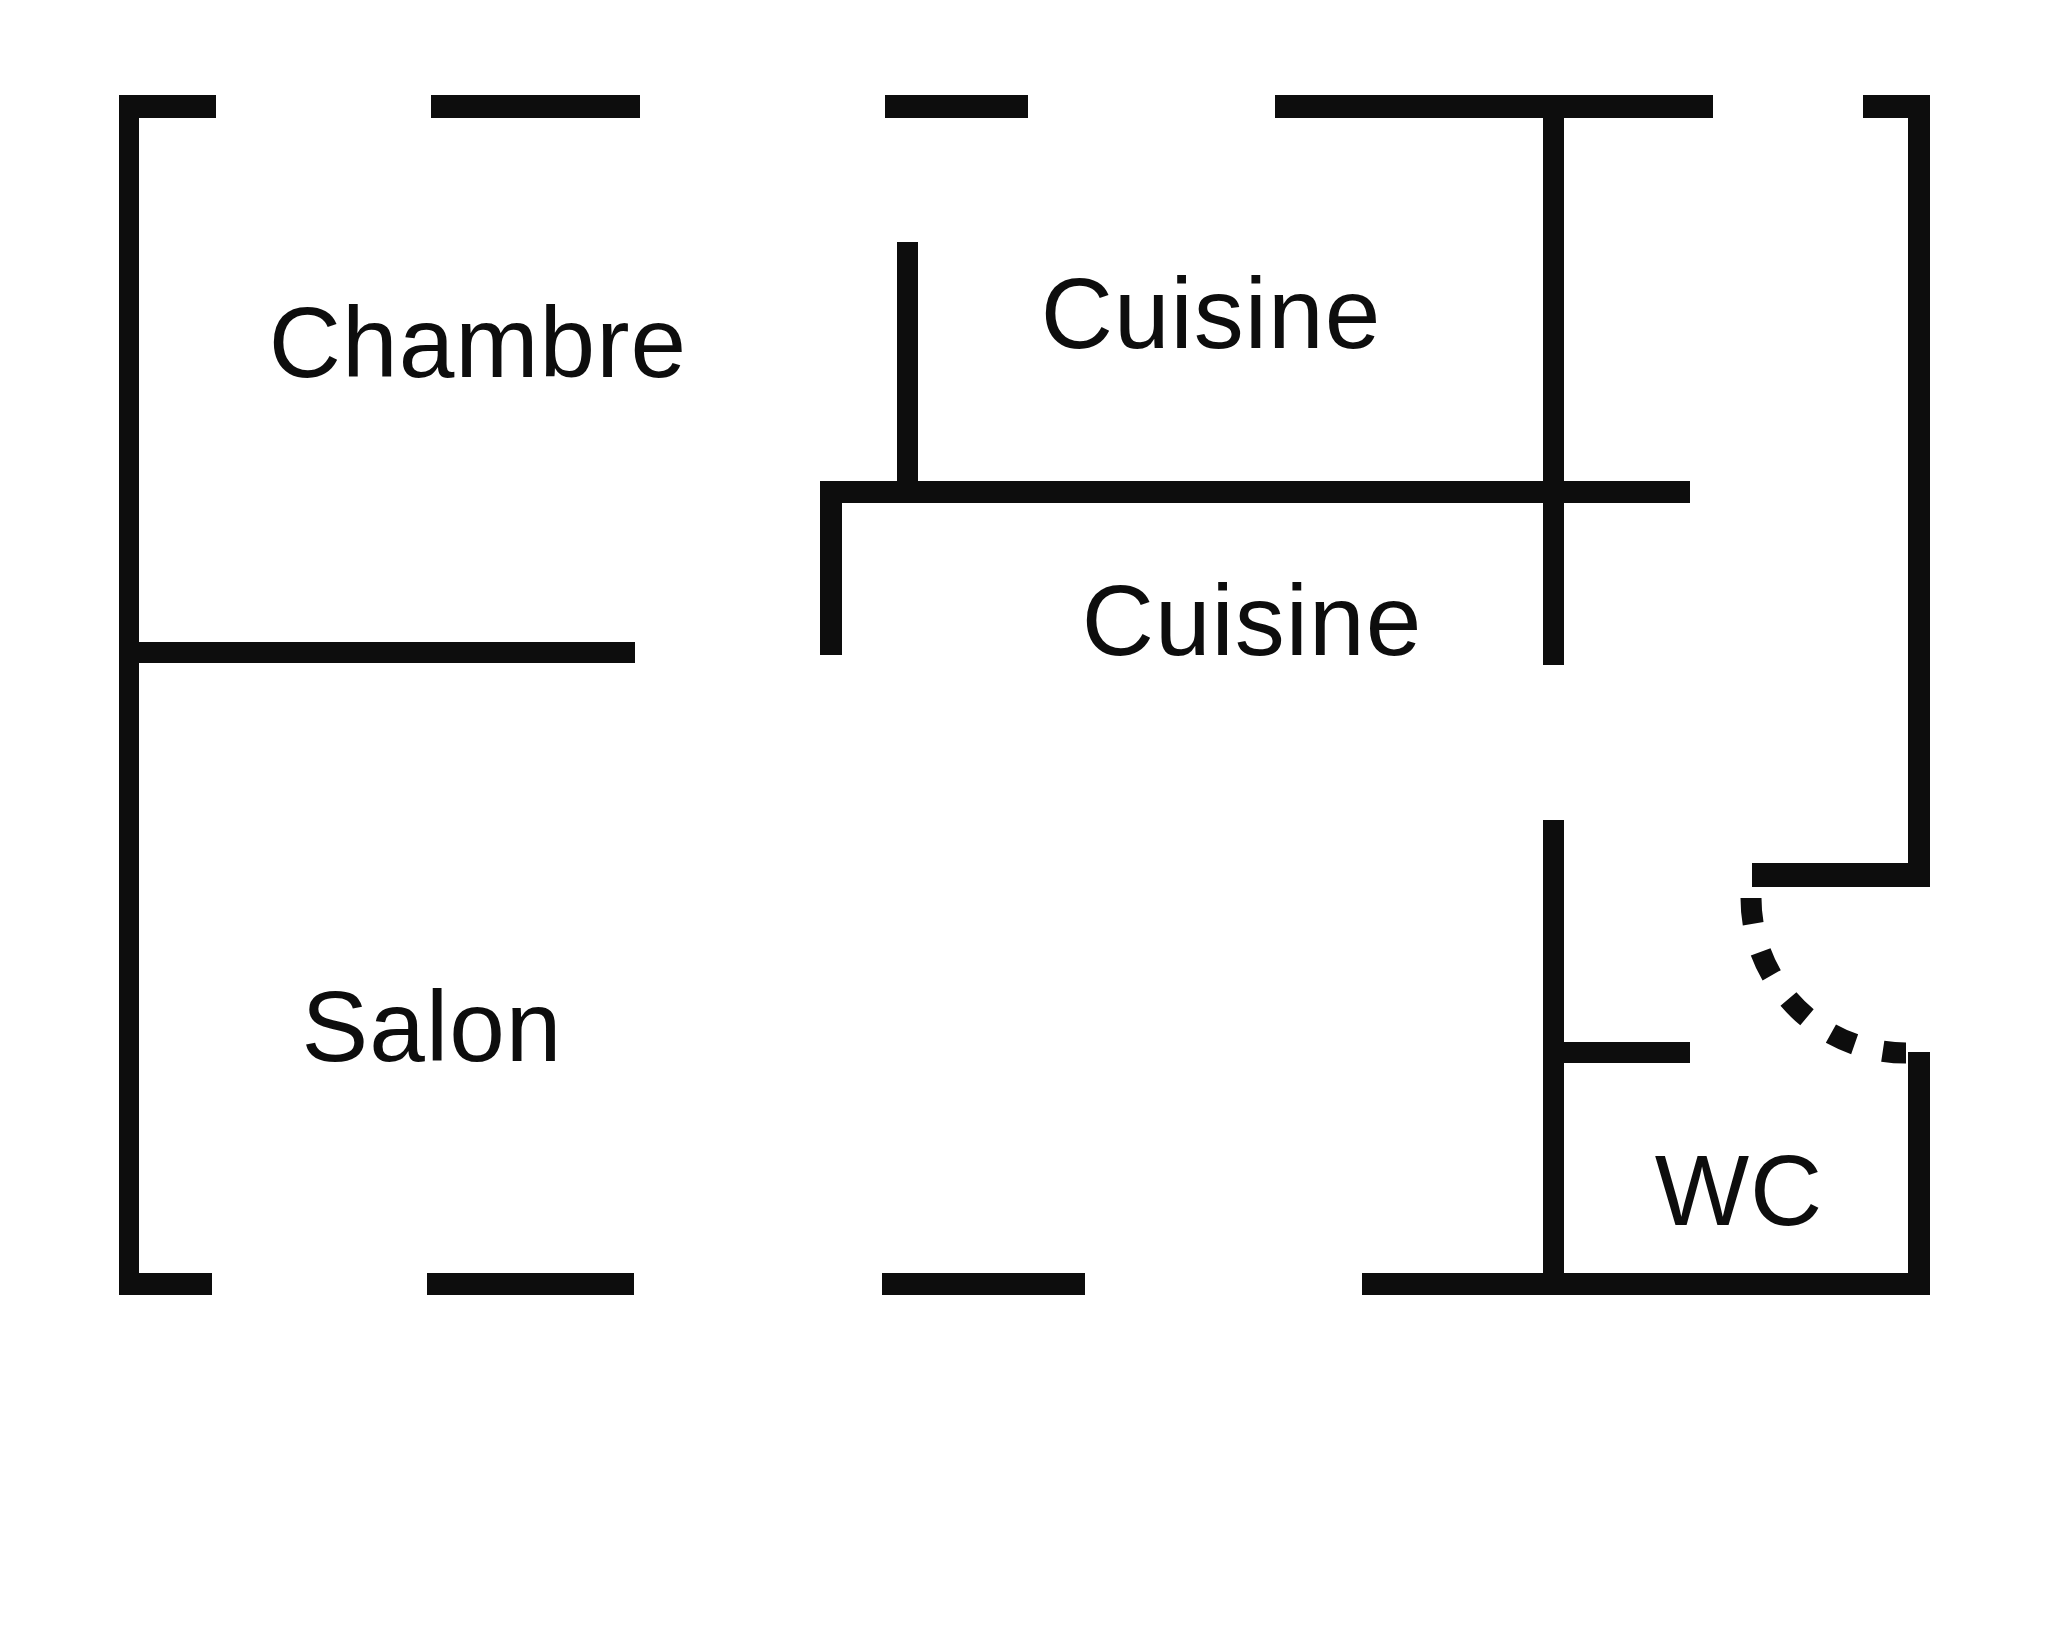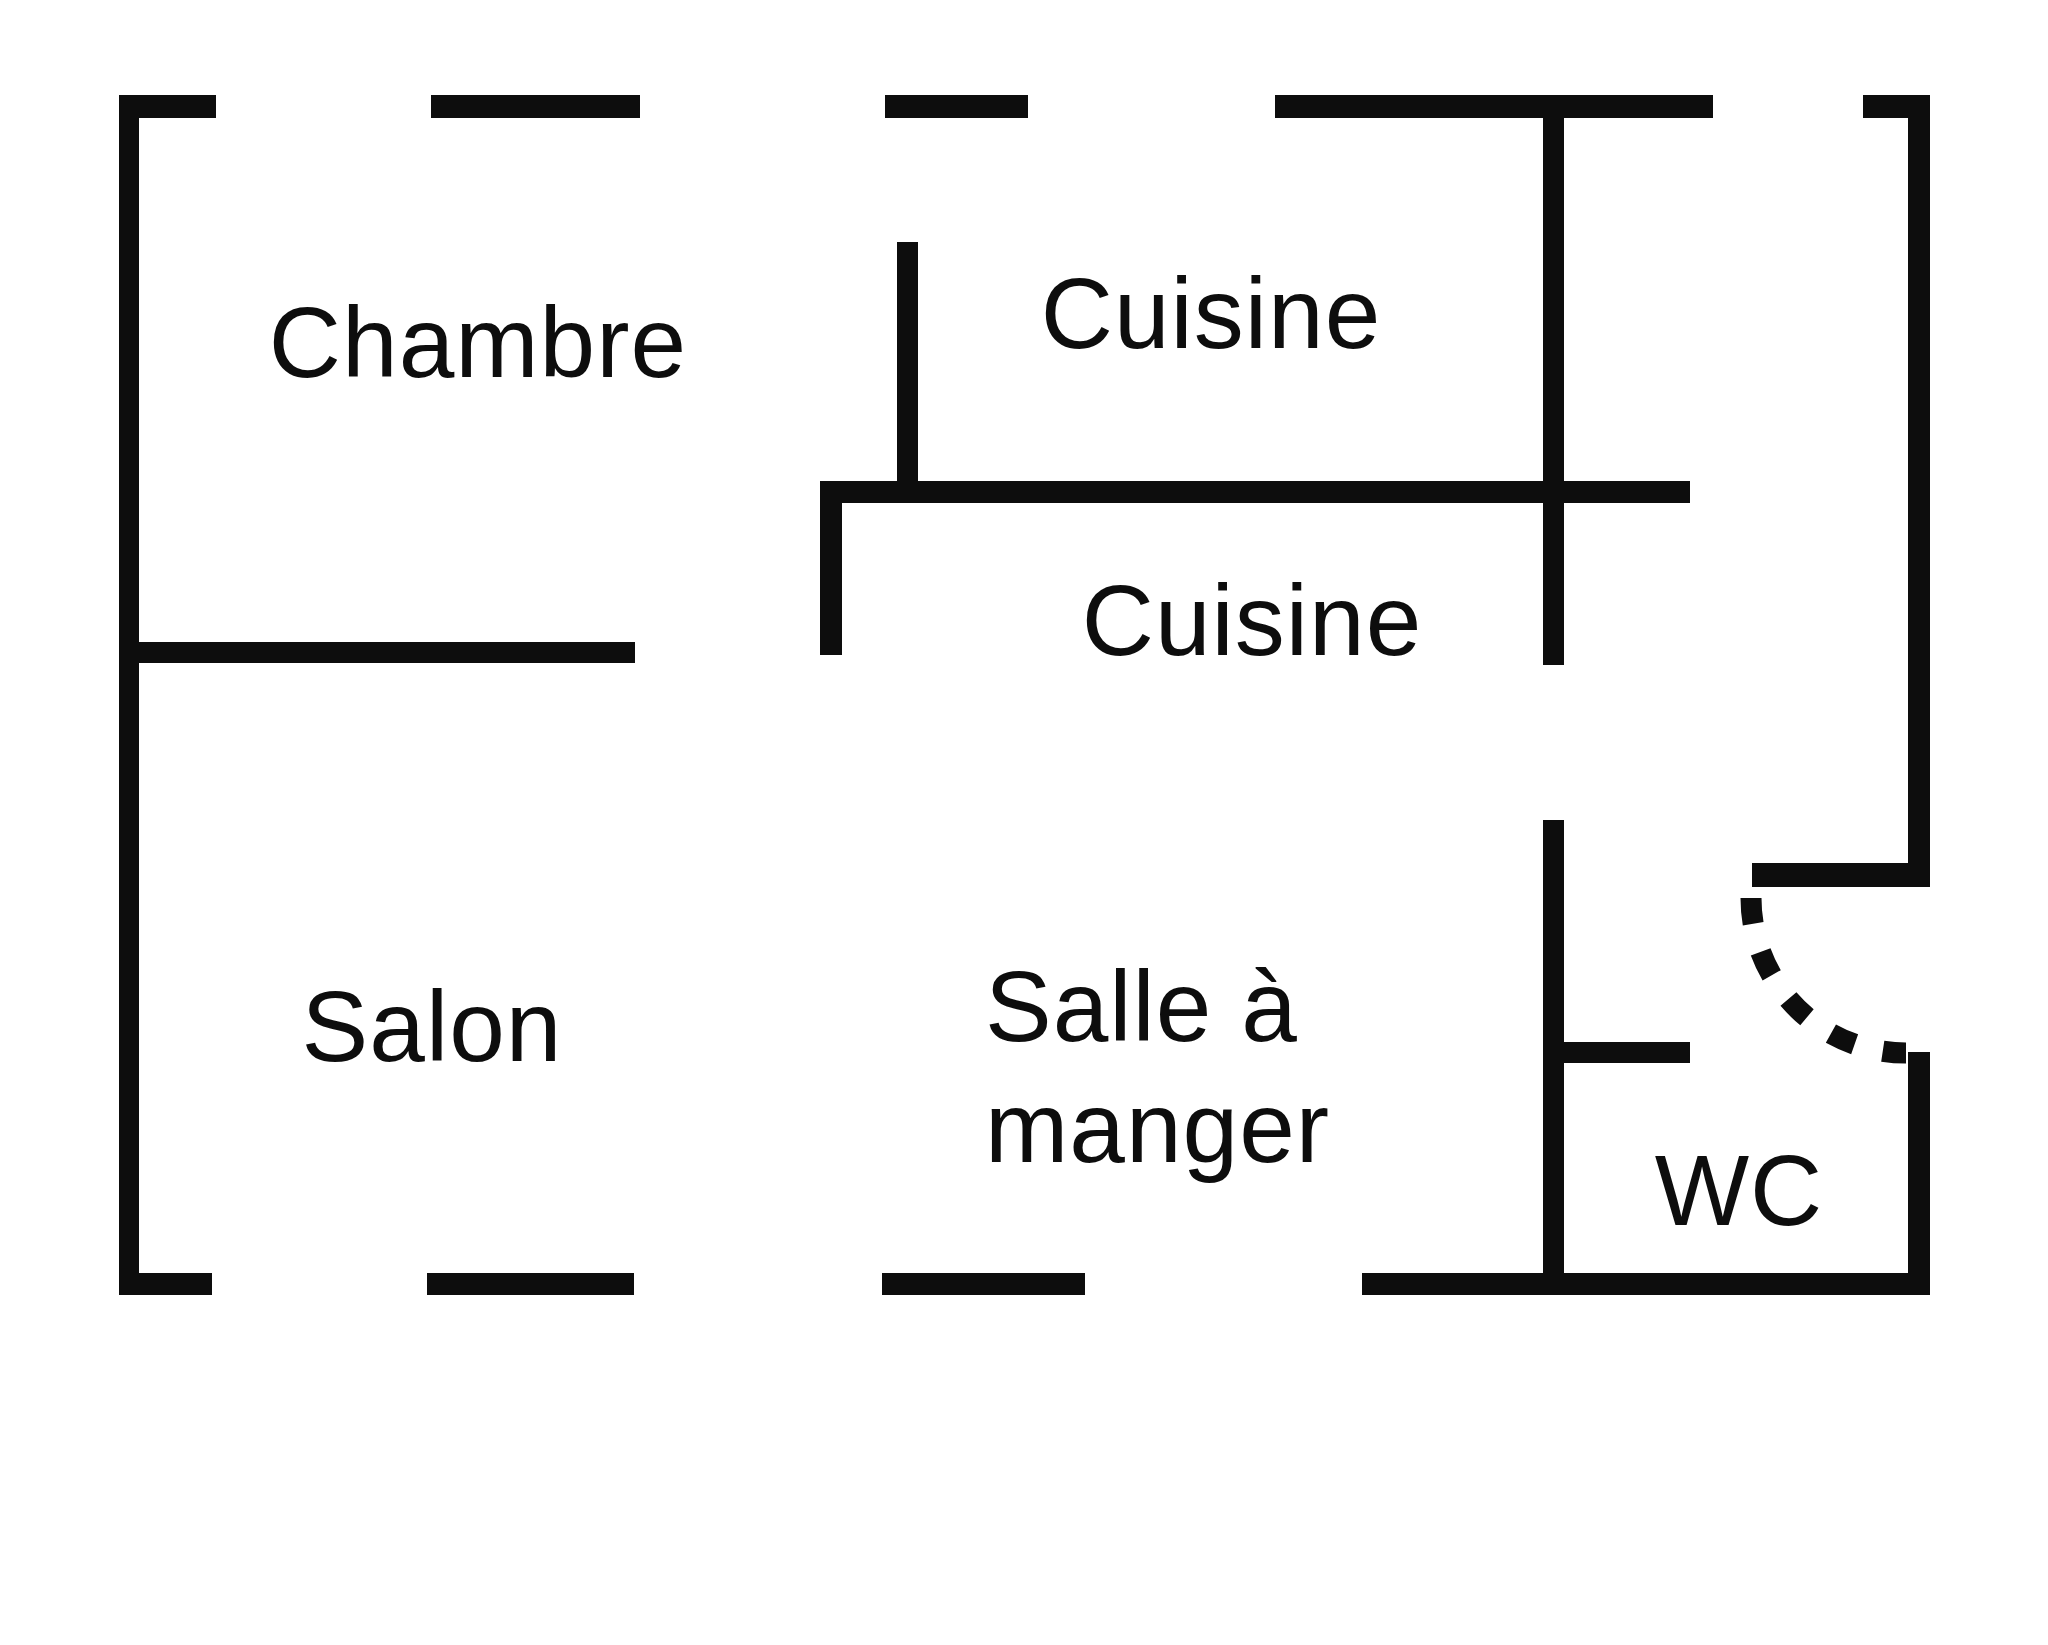--- a/index.html
+++ b/index.html
@@ -76,17 +76,16 @@
 
   <div class="room-label centered" style="left:478px; top:292px;">Chambre</div>
 
   <div class="room-label centered" style="left:1211px; top:263px;">Cuisine</div>
 
 
   <div class="room-label centered" style="left:1252px; top:570px;">Cuisine</div>
 
   <div class="room-label centered" style="left:432px; top:976px;">Salon</div>
 
-  <div class="room-label multiline" style="left:985px; top:946px;">Salle à manger</div>
 
   <div class="room-label centered" style="left:1739px; top:1140px;">WC</div>
 
 </div>
 
 </body></html>

